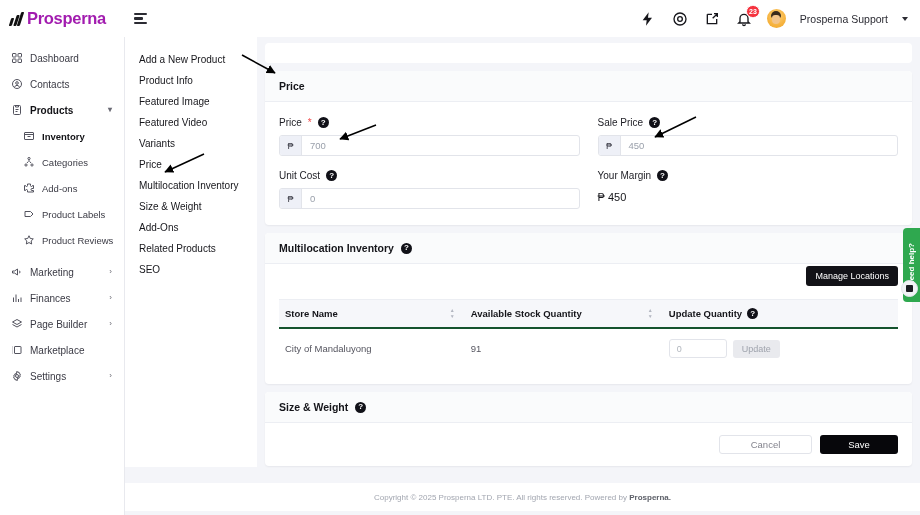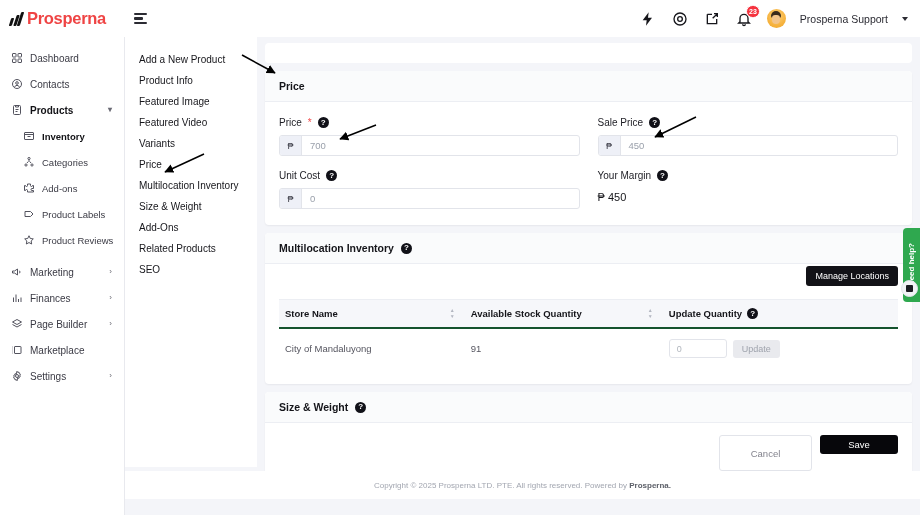--- a/index.html
+++ b/index.html
@@ -15,21 +15,21 @@
   .topbar {
     position:absolute; top:0; left:0; width:920px; height:37px;
     background:#ffffff; display:flex; align-items:center; z-index:30;
   }
   .logo-wrap { width:125px; display:flex; align-items:center; padding-left:10px; gap:5px; }
   .logo-mark { display:flex; align-items:flex-end; gap:1.5px; height:14px; }
   .logo-bar { width:3px; background:#111; transform: skewX(-18deg); border-radius:1px; }
   .logo-bar.b1 { height:8px; }
   .logo-bar.b2 { height:11px; }
   .logo-bar.b3 { height:14px; }
-  .logo-text { font-size:16.5px; font-weight:700; color:#ef4444; letter-spacing:-0.3px; }
+  .logo-text { font-size:16.5px; font-weight:700; color:#a21caf; letter-spacing:-0.3px; }
 
   .hamburger { margin-left:8px; width:22px; height:22px; display:flex; flex-direction:column;
                justify-content:center; gap:2.5px; cursor:pointer; padding-left:1px;}
   .hamburger i { display:block; height:2.2px; background:#2b2b33; border-radius:1px; }
   .hamburger i:nth-child(1){ width:13px; }
   .hamburger i:nth-child(2){ width:9px; }
   .hamburger i:nth-child(3){ width:13px; }
 
   .topbar-spacer { flex:1; }
   .topbar-right { display:flex; align-items:center; gap:14px; padding-right:12px; }
@@ -148,31 +148,31 @@
     display:flex; align-items:center; padding-left:7px; font-size:9px; color:#b0b5bd; background:#fff;
   }
   .update-btn {
     background:#e9eaee; color:#9fa3ad; font-size:9px; padding:4px 9px;
     border-radius:3px; cursor:pointer;
   }
 
   
   .action-bar { display:flex; justify-content:flex-end; gap:8px; padding:12px 14px; }
   .btn-cancel {
-    width:93px; height:36px; border:1px solid #e2e4ea; border-radius:3px; background:#fff;
+    width:93px; height:19px; border:1px solid #e2e4ea; border-radius:3px; background:#fff;
     display:flex; align-items:center; justify-content:center; font-size:9.5px; color:#83838d; cursor:pointer;
   }
   .btn-save {
     width:78px; height:19px; background:#07070b; border-radius:3px; color:#fff;
     display:flex; align-items:center; justify-content:center; font-size:9.5px; cursor:pointer;
   }
 
   
   .page-footer {
-    position:absolute; left:125px; bottom:16px; width:795px; height:28px;
+    position:absolute; left:125px; bottom:4px; width:795px; height:28px;
     background:#fff; display:flex; align-items:center; justify-content:center;
   }
   .footer-text { font-size:8px; color:#a2a6b0; }
   .footer-text b { color:#5d6069; }
 
   
   .need-help {
     position:absolute; right:0; top:228px; width:17px; height:74px;
     background:#2fa84f; border-radius:4px 0 0 4px; color:#fff; font-size:8px;
     display:flex; align-items:center; justify-content:center; cursor:pointer; z-index:40;

